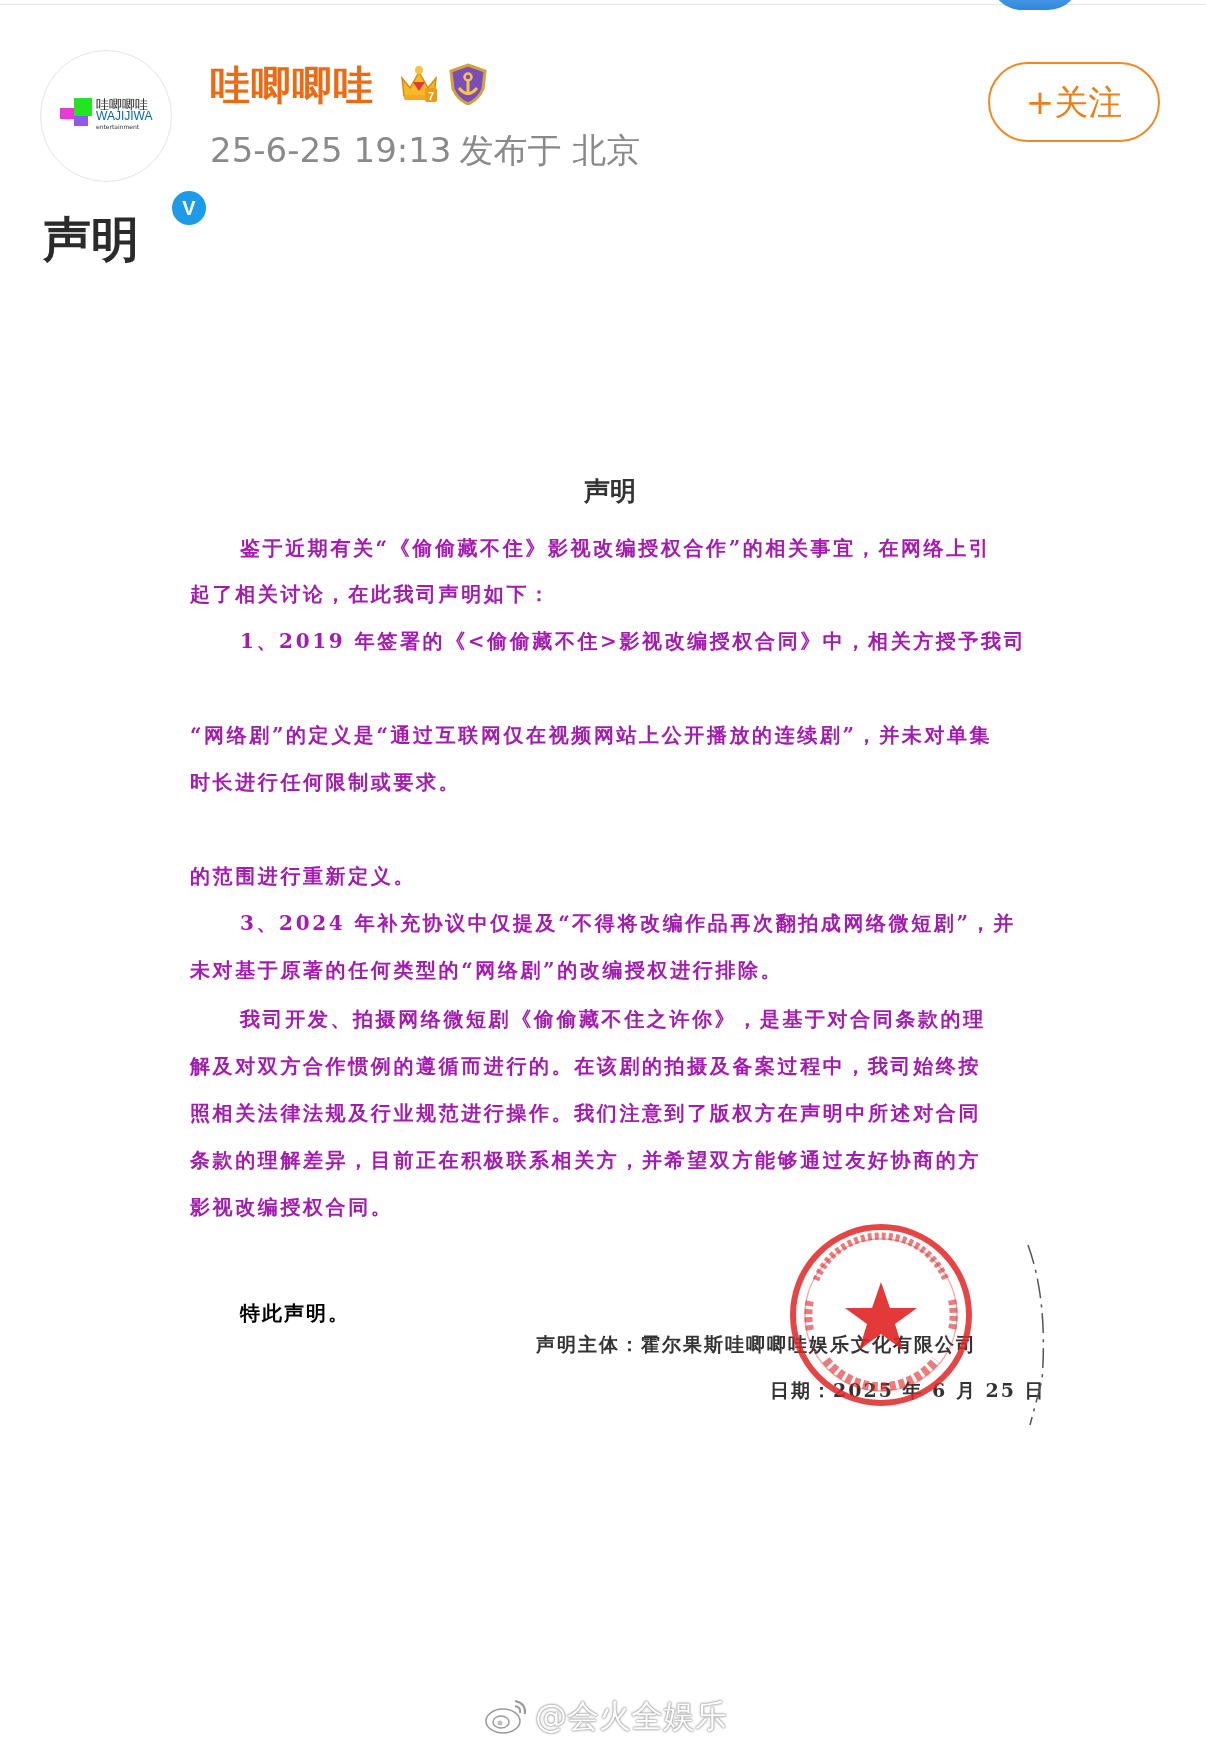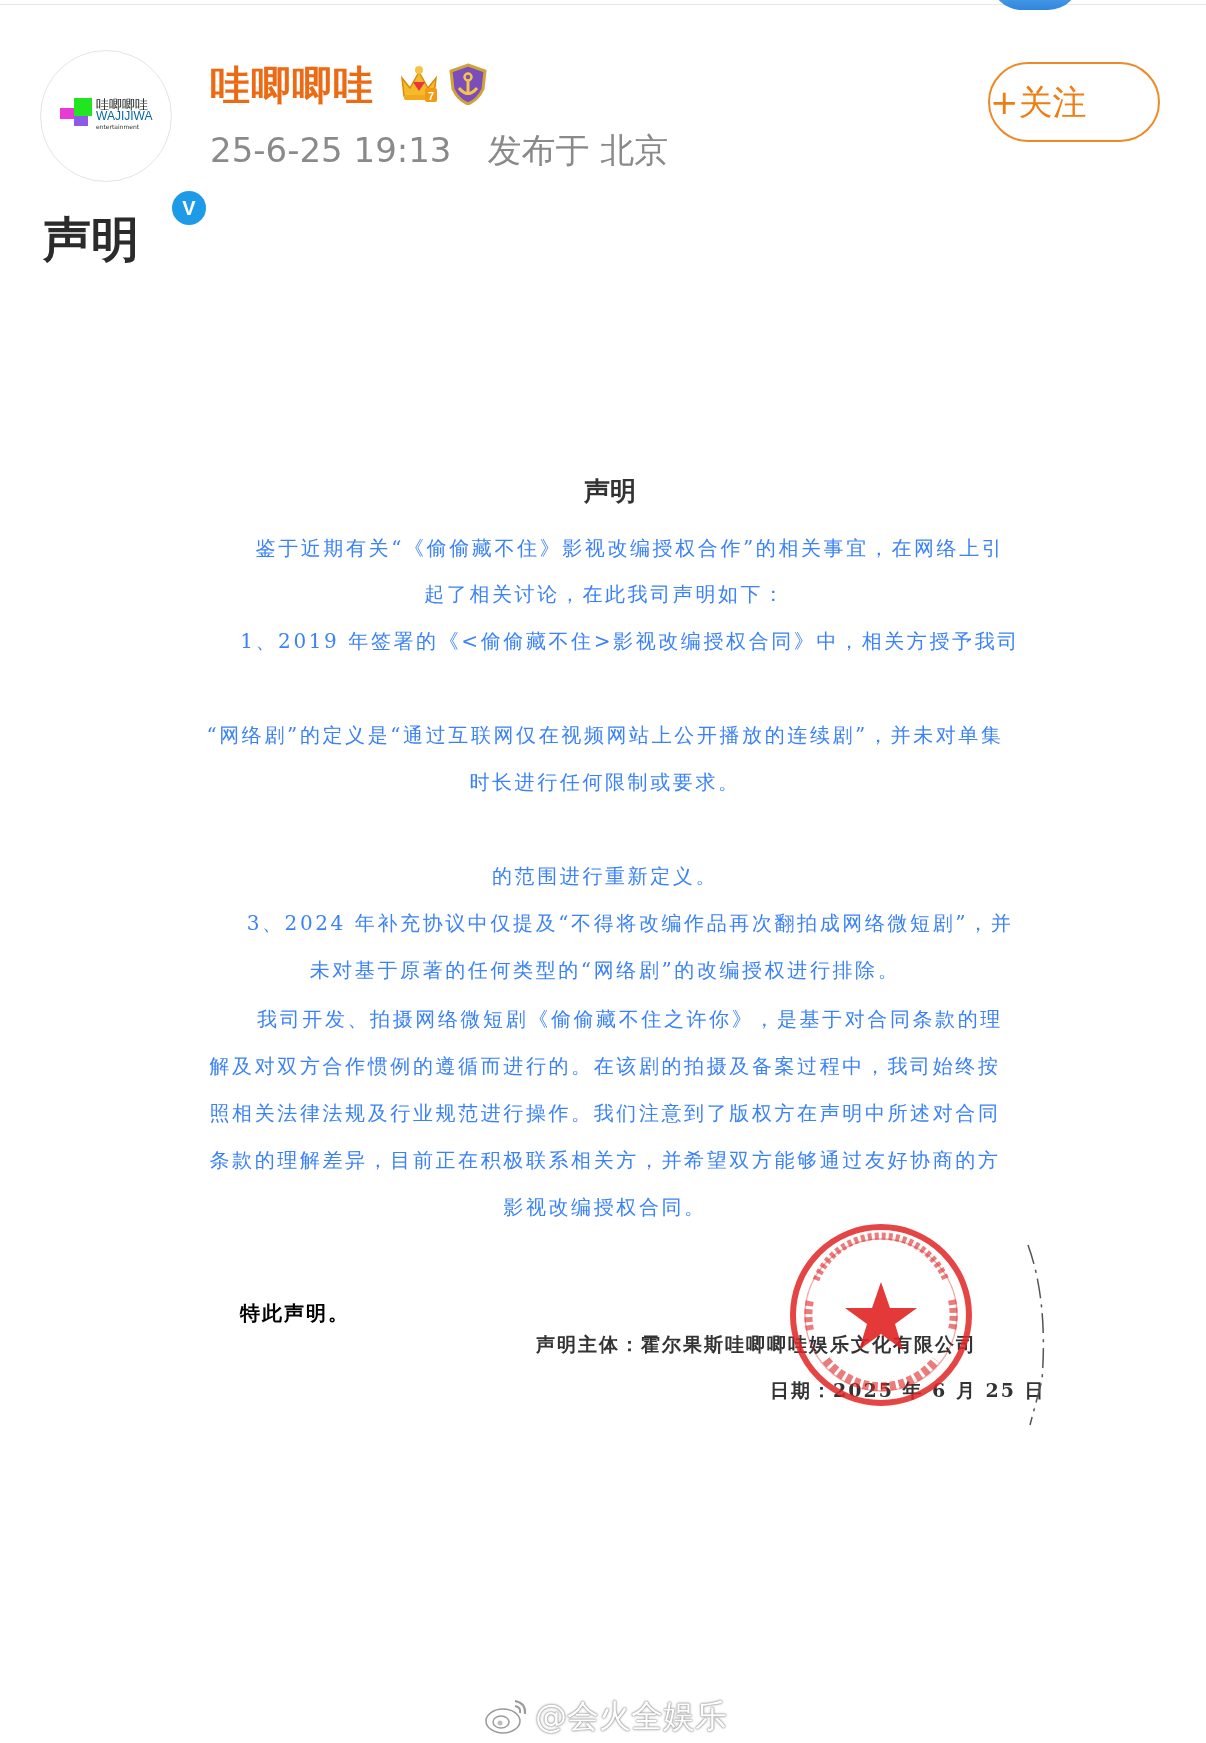--- a/index.html
+++ b/index.html
@@ -37,42 +37,42 @@
   }
   .badge-crown {
     position:absolute; left:398px; top:64px; width:42px; height:40px;
   }
   .badge-shield {
     position:absolute; left:448px; top:63px; width:40px; height:42px;
   }
   .meta {
     position:absolute; left:210px; top:128px; font-size:34px; color:#8a8a8a; white-space:nowrap;
   }
-  .meta .loc { margin-left:36px; }
+  .meta .loc { margin-left:8px; }
   .follow-btn {
     position:absolute; left:988px; top:62px; width:172px; height:80px;
     border:2px solid #ee8a26; border-radius:40px; box-sizing:border-box;
-    color:#ee7d14; font-size:34px; text-align:left; line-height:76px; background:#fff;
+    color:#ee7d14; font-size:34px; text-align:center; line-height:76px; background:#fff;
     cursor:pointer;
   }
   .post-title {
     position:absolute; left:43px; top:208px; font-size:48px; font-weight:bold; color:#2b2b2b;
   }
   
   .doc {
     position:absolute; left:170px; top:440px; width:880px; height:1080px;
     font-family:"DejaVu Serif","Liberation Serif",serif; color:#2a2a2a;
   }
   .doc-title {
     position:absolute; left:0; top:34px; width:880px; text-align:center;
     font-size:26px; font-weight:bold; color:#333;
   }
   .doc-line {
     position:absolute; left:20px; width:830px; font-size:20px; white-space:nowrap;
-    letter-spacing:2.6px; color:#3b82f6; font-weight:normal; filter:blur(0.3px);text-align:center;
+    letter-spacing:2.6px; color:#a21caf; font-weight:bold; filter:blur(0.3px);
   }
   .doc-line.indent { left:70px; width:780px; }
   .signer { position:absolute; left:366px; top:892px; font-size:19px; white-space:nowrap; letter-spacing:2px; font-weight:bold; color:#333; }
   .sign-date { position:absolute; left:600px; top:938px; font-size:19px; white-space:nowrap; letter-spacing:2px; font-weight:bold; color:#333; }
   .closing { position:absolute; left:70px; top:860px; font-size:20px; letter-spacing:2px; font-weight:bold; color:#000000; }
   .stamp {
     position:absolute; left:616px; top:780px; width:190px; height:190px;
   }
   .bracket {
     position:absolute; left:850px; top:800px; width:40px; height:190px;

